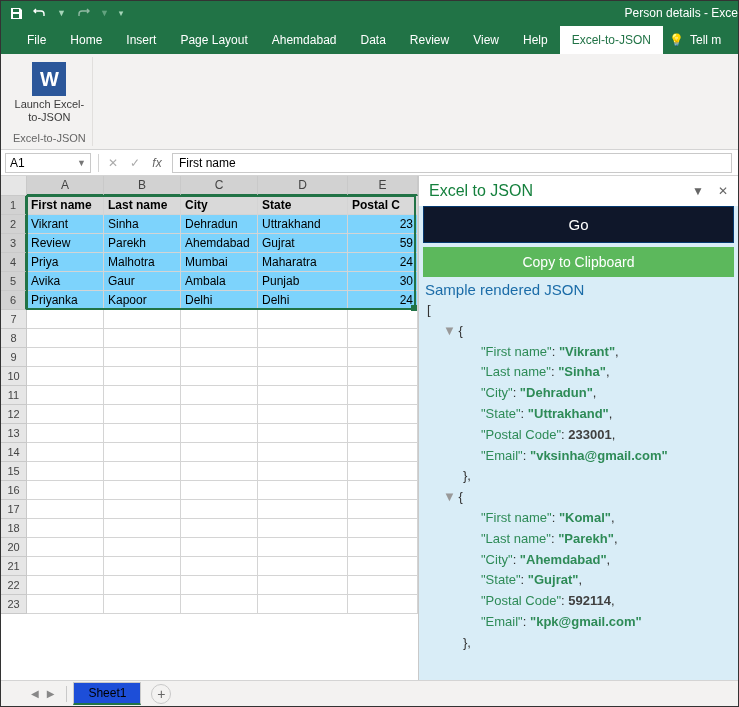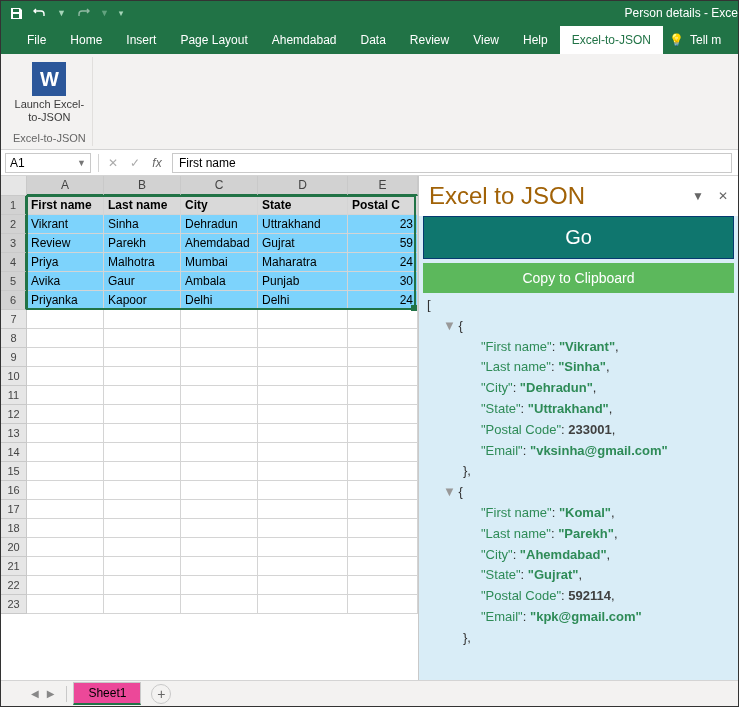--- a/index.html
+++ b/index.html
@@ -47,44 +47,44 @@
 .cell { border-right: 1px solid #d4d4d4; border-bottom: 1px solid #d4d4d4; font-size: 12px; padding: 1px 4px; display: flex; align-items: center; overflow: hidden; white-space: nowrap; background: #fff; }
 .cell.header { font-weight: bold; background: #d9d9d9; }
 .cell.data { background: #7dd3fc; }
 .cell.num { justify-content: flex-end; }
 .col-A-c,.col-B-c,.col-C-c { width: 77px; } .col-D-c { width: 90px; } .col-E-c { width: 70px; }
 
 .selection-border { position: absolute; border: 2px solid #217346; pointer-events: none; left: 25px; top: 19px; width: 390px; height: 115px; }
 .selection-handle { position: absolute; width: 6px; height: 6px; background: #217346; bottom: -3px; right: -3px; }
 
 .pane-header { display: flex; align-items: center; justify-content: space-between; padding: 6px 10px; background: #fff; }
-.pane-title { color: #a16207; font-size: 24px; }
+.pane-title { color: #15803d; font-size: 16px; }
 .pane-ctrls { display: flex; gap: 14px; color: #666; font-size: 12px; }
 .pane-ctrl { cursor: pointer; }
 
 .pane-body { flex: 1; overflow: hidden; padding: 0; }
 .subtitle { text-align: center; color: #d9534f; font-weight: bold; font-size: 15px; padding: 4px 0 8px; background: #d9edf7; }
-.go-btn { background: #0f766e; color: #fff; text-align: center; padding: 9px; font-size: 20px; margin: 0 4px; border: 1px solid #063a70; cursor: pointer; }
+.go-btn { background: #0f172a; color: #fff; text-align: center; padding: 9px; font-size: 15px; margin: 0 4px; border: 1px solid #063a70; cursor: pointer; }
 .copy-btn { background: #5cb85c; color: #fff; text-align: center; padding: 7px; font-size: 14px; margin: 4px 4px 2px; cursor: pointer; }
 .sample-label { color: #1b6ca8; font-size: 15px; padding: 2px 6px; }
 .json-view { padding: 0 6px; font-family: Menlo, Consolas, monospace; font-size: 13px; color: #333; line-height: 1.6; }
 .json-open { margin-left: 2px; }
 .json-expand { color: #999; display: inline-block; width: 12px; cursor: pointer; }
 .json-obj-open { margin-left: 18px; }
 .json-line { margin-left: 56px; white-space: nowrap; }
 .json-close { margin-left: 38px; }
 .json-key { color: #2e8b57; }
 .json-str { color: #2e8b57; font-weight: bold; }
 .json-num { color: #404040; font-weight: bold; }
 
 .sheet-tabs { height: 26px; background: #f3f2f1; border-top: 1px solid #d4d4d4; display: flex; align-items: center; padding-left: 30px; font-size: 12px; }
 .nav-btns { display: flex; gap: 8px; color: #888; margin-right: 12px; }
 .nav-btn { cursor: pointer; font-size: 10px; }
 .sep-v { width: 1px; height: 16px; background: #c9c9c9; margin-right: 6px; }
-.sheet-tab { background: #ec4899; border: 1px solid #c9c9c9; border-bottom: 2px solid #217346; padding: 3px 14px; cursor: pointer; }
+.sheet-tab { background: #1d4ed8; border: 1px solid #c9c9c9; border-bottom: 2px solid #217346; padding: 3px 14px; cursor: pointer; }
 .add-sheet { width: 20px; height: 20px; border: 1px solid #c9c9c9; border-radius: 50%; display: flex; align-items: center; justify-content: center; margin-left: 10px; color: #666; cursor: pointer; font-size: 14px; }
 </style>
 </head>
 <body>
 
 <div class="titlebar">
   <div class="qat">
     <span class="qat-icon">
         <svg width="13" height="13" viewBox="0 0 13 13">
           <path fill="#fff" d="M1 1h9l2 2v9H1zM3 2v3h6V2zm6 5H3v4h6z"></path>
@@ -343,20 +343,21 @@
     <div class="pane-header">
       <div class="pane-title">Excel to JSON</div>
       <div class="pane-ctrls">
         <span class="pane-ctrl">▼</span>
         <span class="pane-ctrl">✕</span>
       </div>
     </div>
     <div class="pane-body">
       <div class="go-btn">Go</div>
       <div class="copy-btn">Copy to Clipboard</div>
+      <div class="sample-label">Sample rendered JSON</div>
       <div class="json-view" id="json-view">
           <div class="json-open">[</div>
           <div class="json-obj-open"><span class="json-expand">▼</span> {</div>
           <div class="json-line"><span class="json-key">"First name"</span>: <span class="json-str">"Vikrant"</span>,</div>
           <div class="json-line"><span class="json-key">"Last name"</span>: <span class="json-str">"Sinha"</span>,</div>
           <div class="json-line"><span class="json-key">"City"</span>: <span class="json-str">"Dehradun"</span>,</div>
           <div class="json-line"><span class="json-key">"State"</span>: <span class="json-str">"Uttrakhand"</span>,</div>
           <div class="json-line"><span class="json-key">"Postal Code"</span>: <span class="json-num">233001</span>,</div>
           <div class="json-line"><span class="json-key">"Email"</span>: <span class="json-str">"vksinha@gmail.com"</span></div>
           <div class="json-close">},</div>

